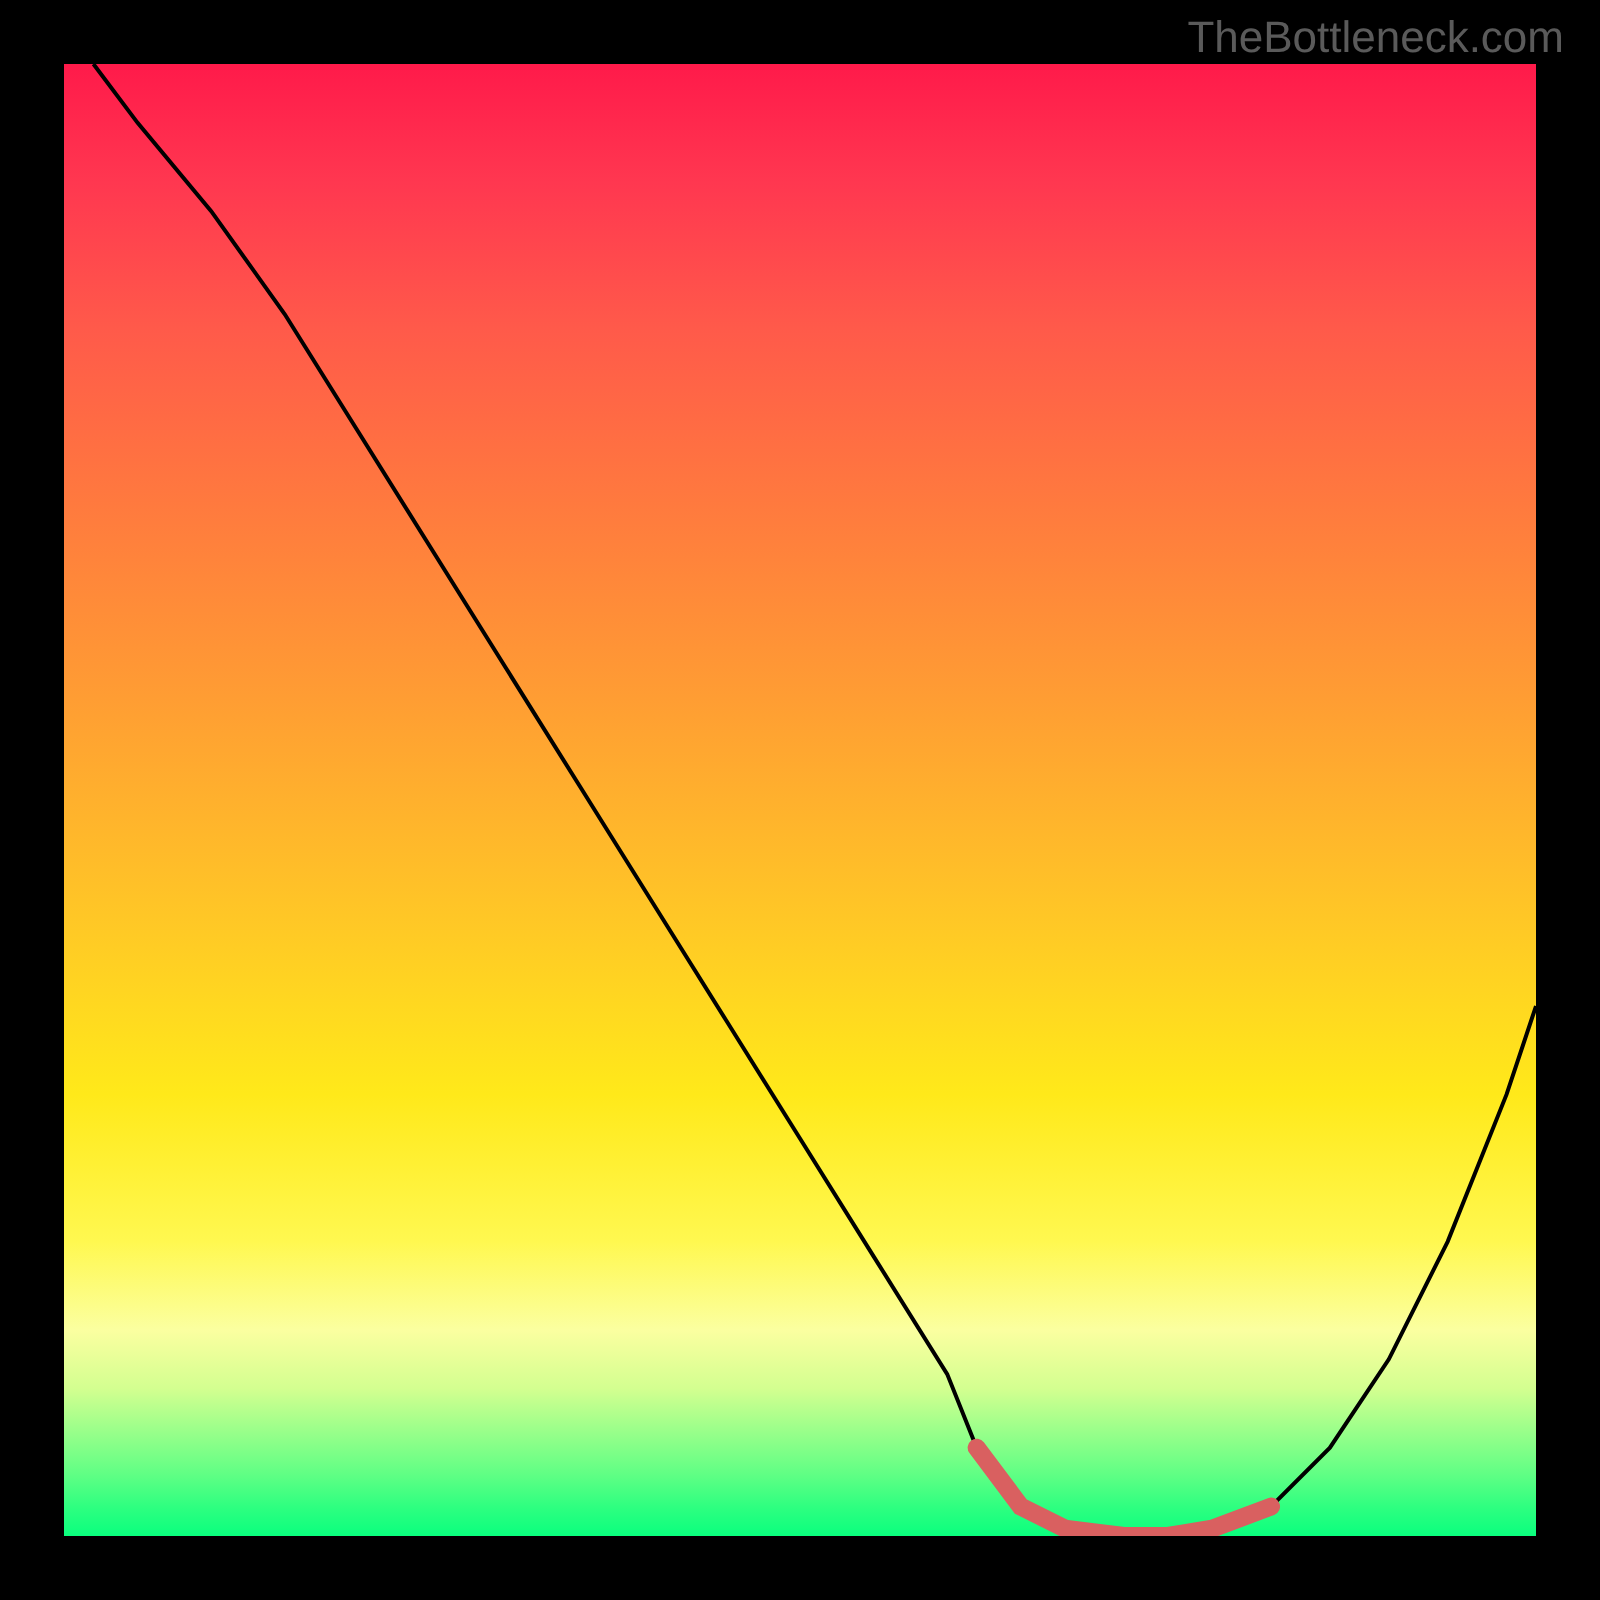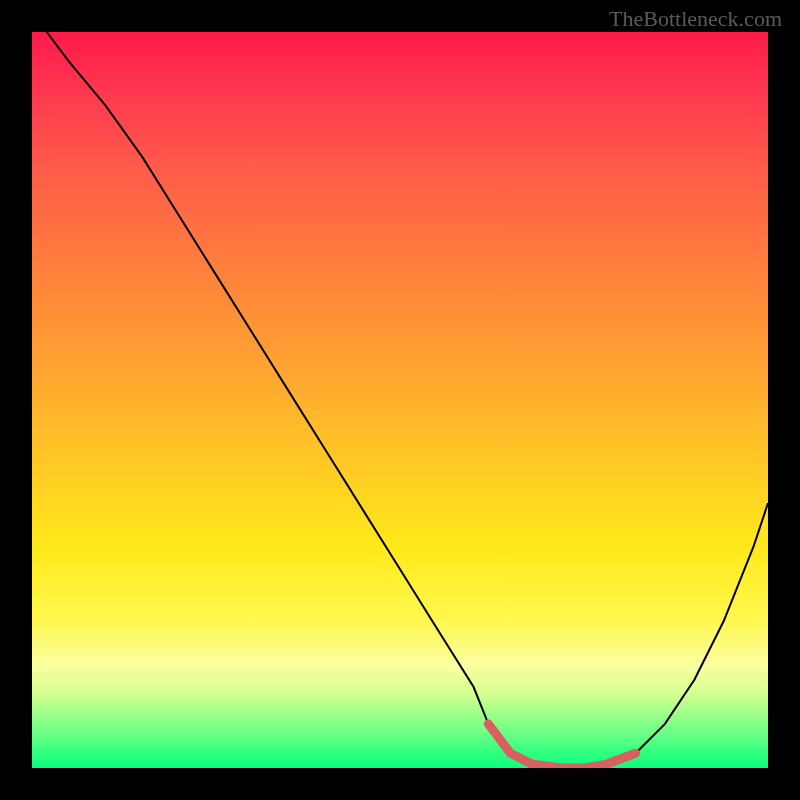--- a/index.html
+++ b/index.html
@@ -18,21 +18,20 @@
     background: #000;
   }
   .watermark {
     position: absolute;
     top: 6px;
     right: 18px;
     color: #5a5a5a;
     font-size: 22px;
     font-weight: 500;
     z-index: 10;
-    font-family: Liberation Serif, serif;
   }
   .plot-area {
     position: absolute;
     left: 32px;
     top: 32px;
     width: 736px;
     height: 736px;
     background: linear-gradient(to bottom,
       #ff1a4a 0%,
       #ff3750 8%,

